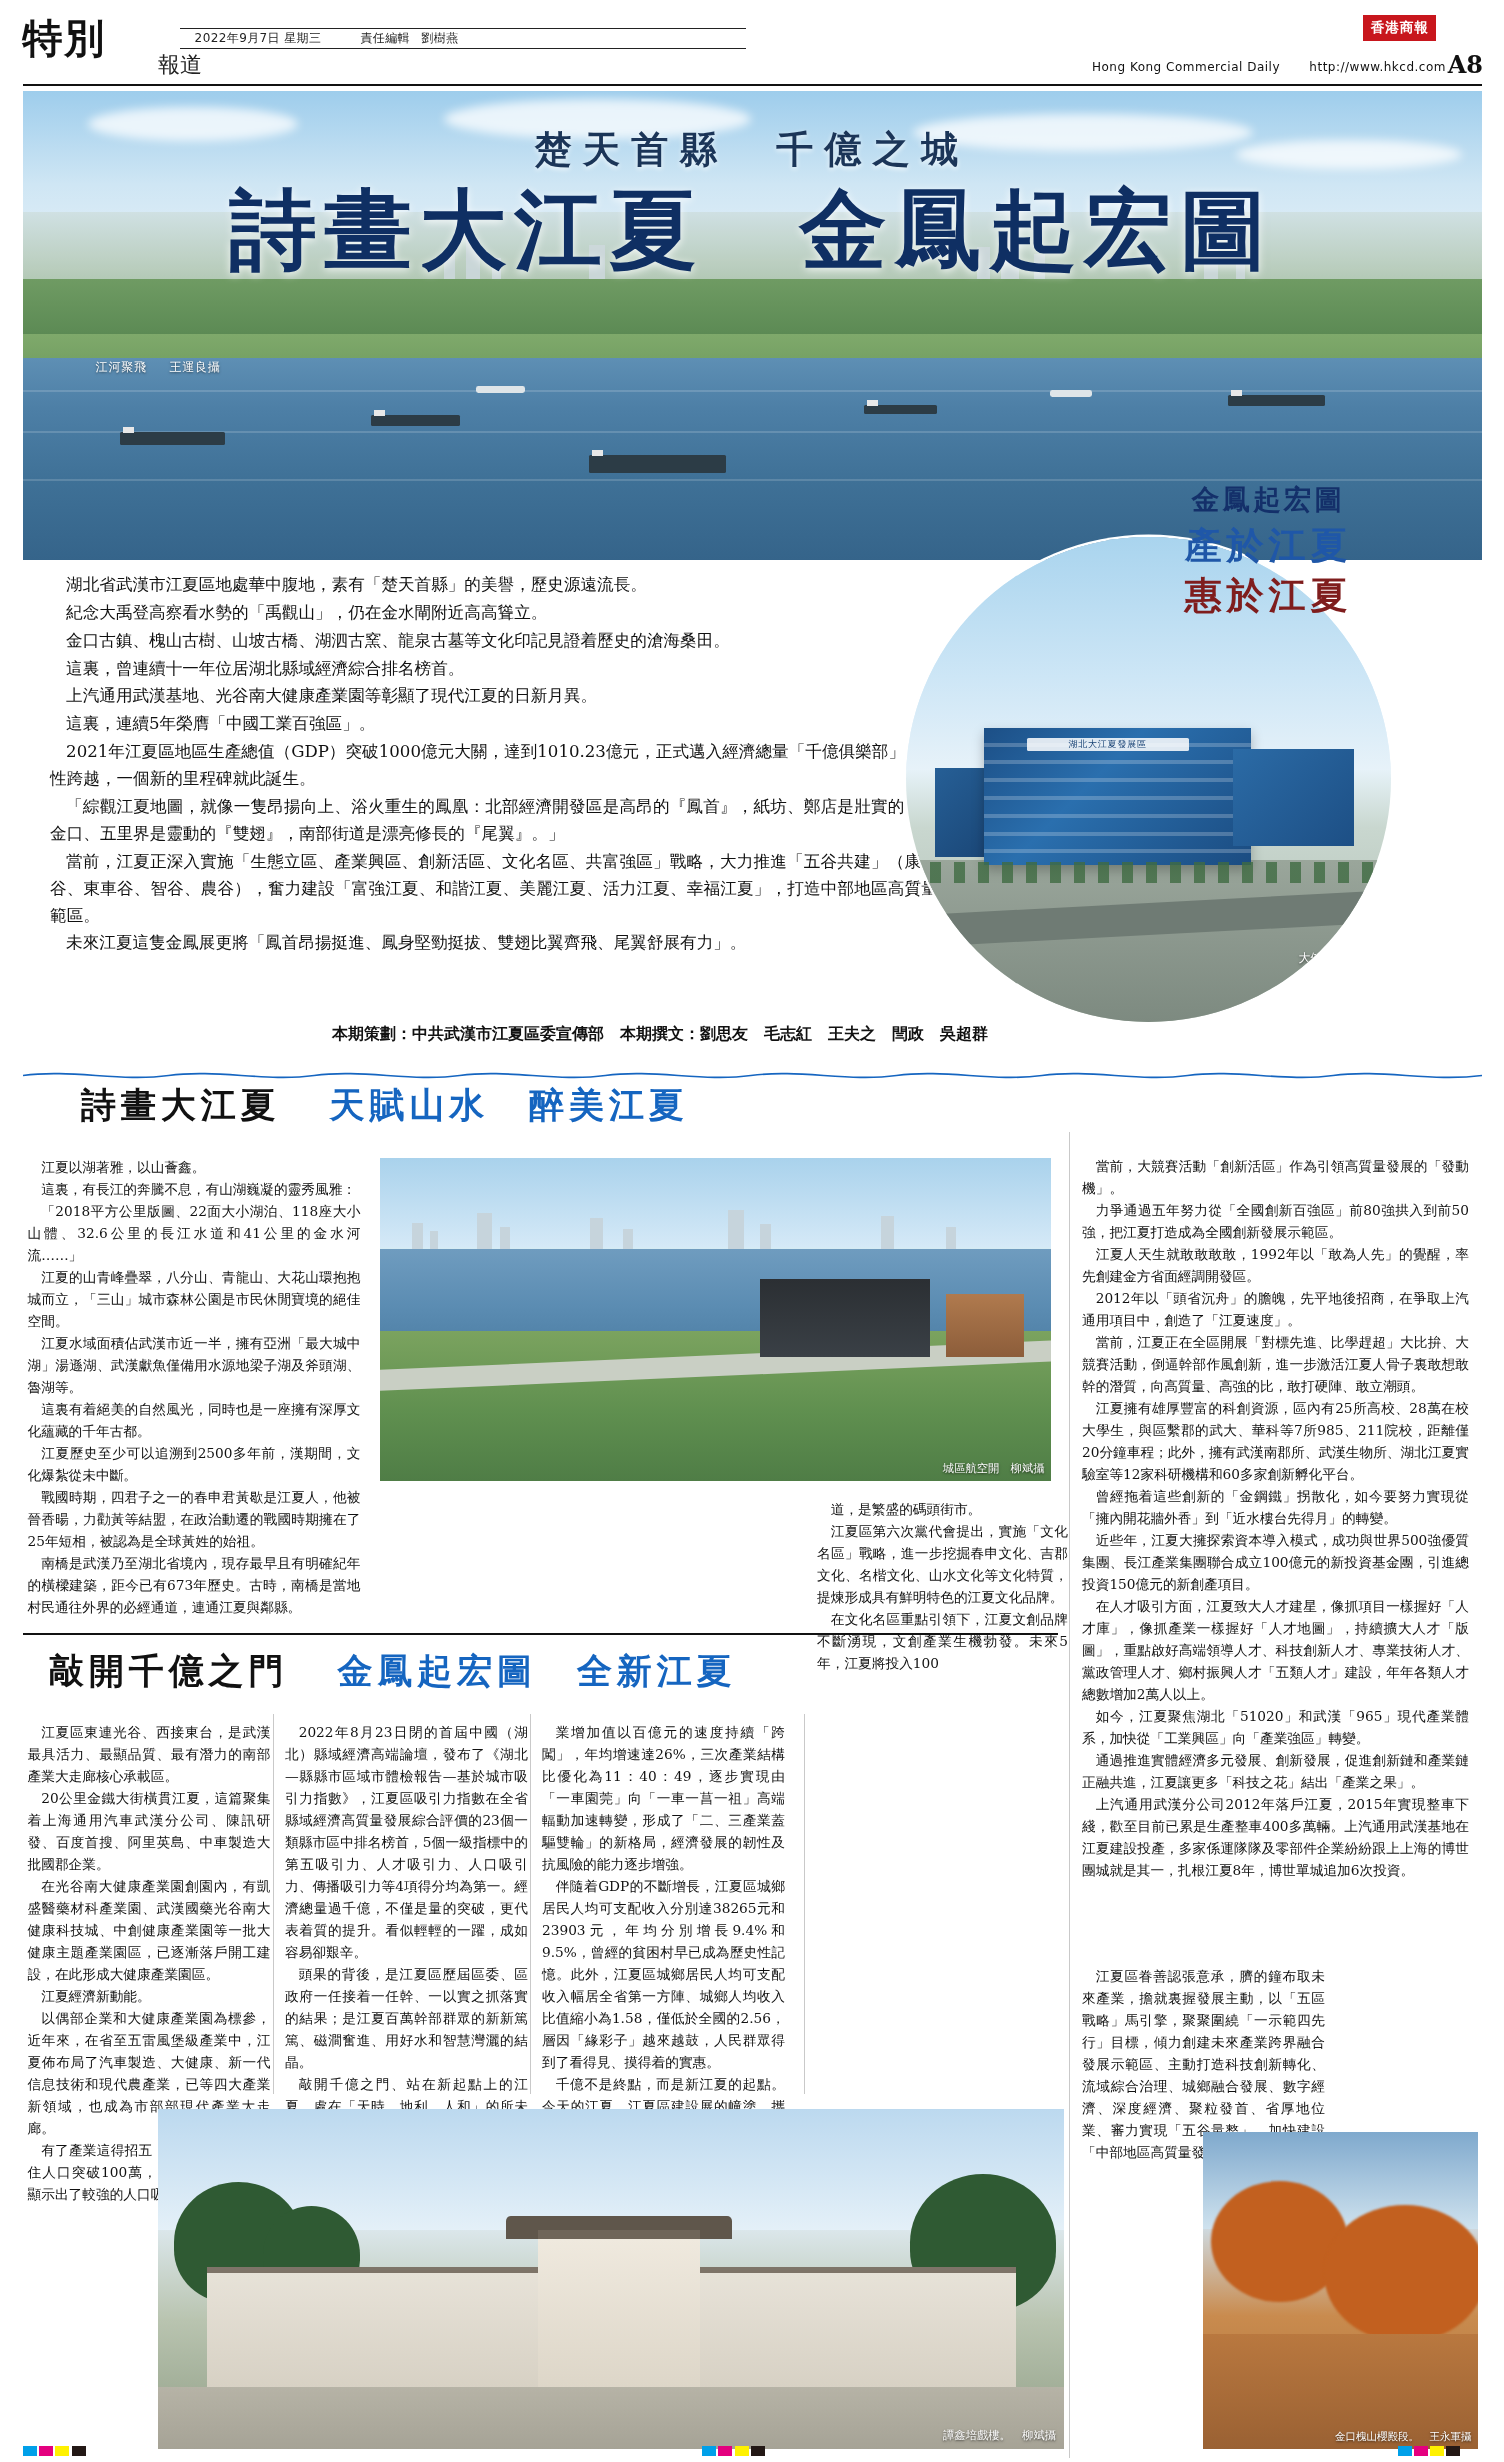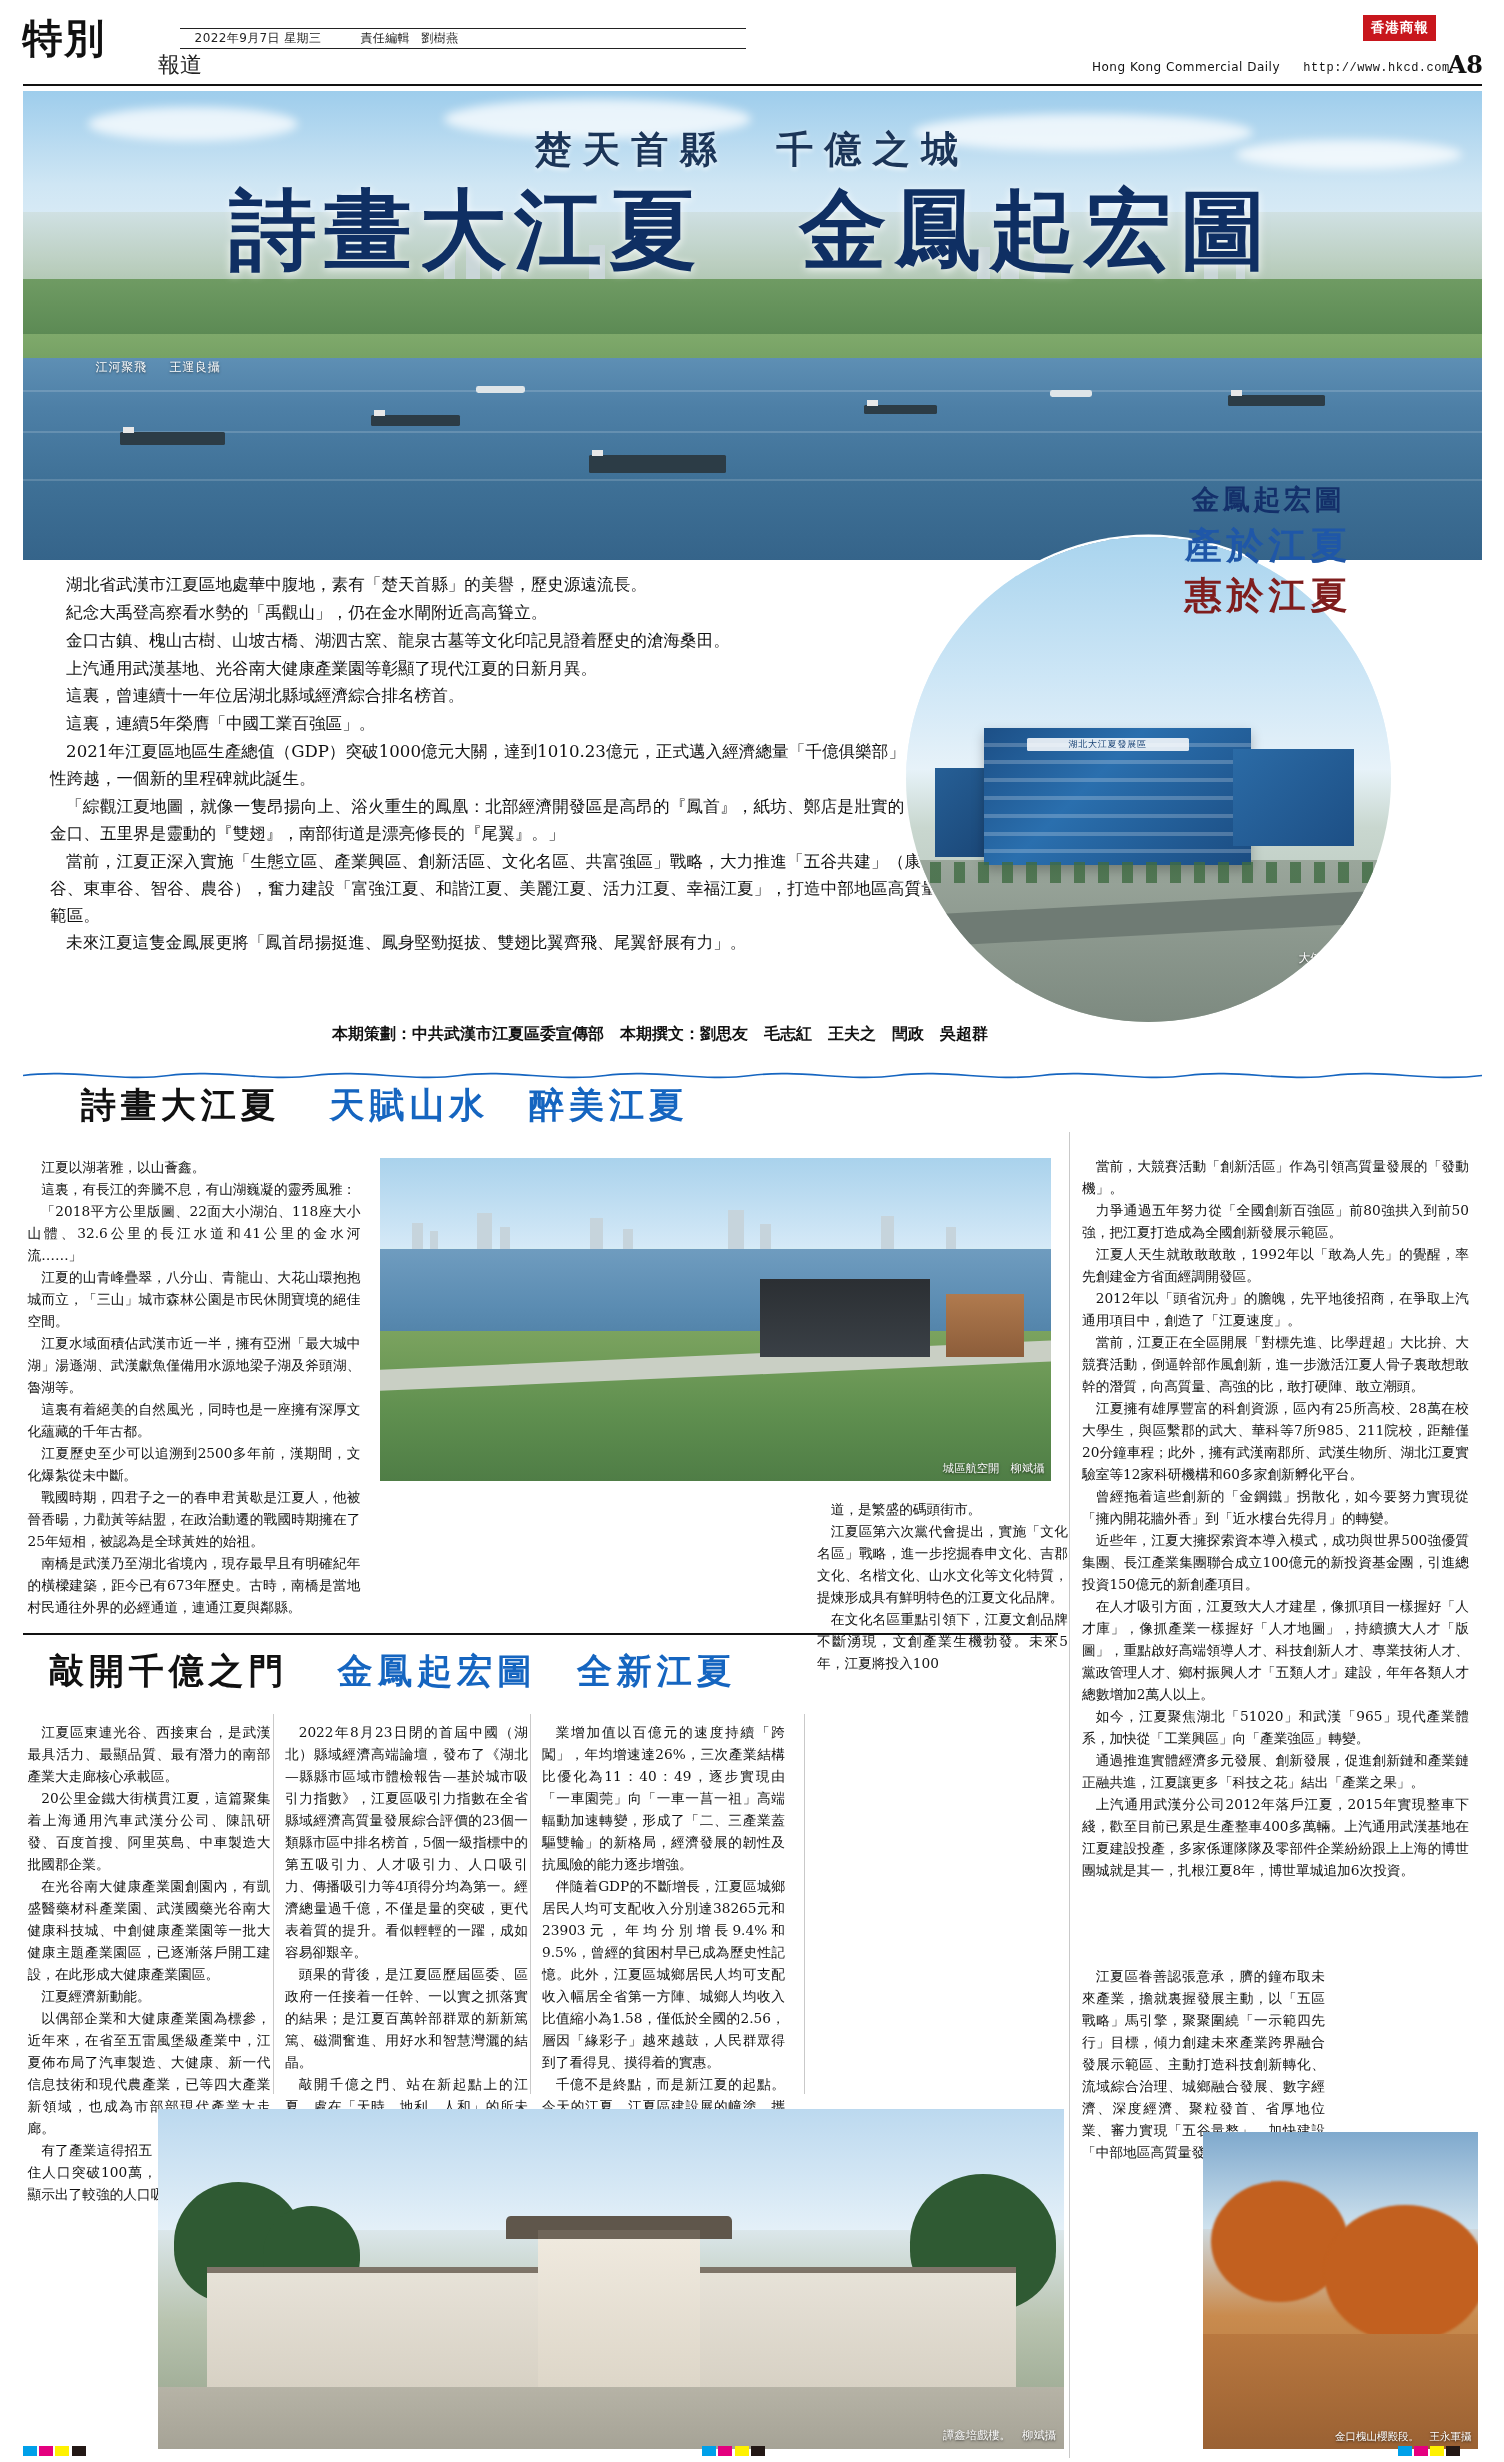--- a/index.html
+++ b/index.html
@@ -39,21 +39,21 @@
   .mh-datebar .dateblk {
     font-size: 12px; color: #222; padding-left: 14.6px; letter-spacing: 0.4px;
   }
   .mh-datebar .editorblk {
     font-size: 12px; color: #222; margin-left: 39px; letter-spacing: 0.4px;
   }
   .mh-en {
     position: absolute; left: 1092px; top: 60px;
     font-size: 12px; color: #111; letter-spacing: 0.5px;
   }
-  .mh-en .site { margin-left: 19px; font-family: Liberation Mono, monospace; }
+  .mh-en .site { margin-left: 25px; }
   .mh-logo {
     position: absolute; right: 68px; top: 14.6px;
     background: #c8161d; color: #fff;
     font-family: "DejaVu Serif", serif; font-weight: bold;
     font-size: 13.7px; padding: 4px 7.3px; letter-spacing: 0.8px;
   }
   .mh-page {
     position: absolute; right: 21px; top: 50px;
     font-family: "DejaVu Serif", serif; font-weight: bold;
     font-size: 24px; color: #111;
@@ -403,22 +403,22 @@
     <span>江河聚飛</span>
     <span>王運良攝</span>
   </div>
 </div>
 
 <div class="lead">
   <div class="lead-text">
     <p>湖北省武漢市江夏區地處華中腹地，素有「楚天首縣」的美譽，歷史源遠流長。</p>
     <p>紀念大禹登高察看水勢的「禹觀山」，仍在金水閘附近高高聳立。</p>
     <p>金口古鎮、槐山古樹、山坡古橋、湖泗古窯、龍泉古墓等文化印記見證着歷史的滄海桑田。</p>
+    <p>這裏，曾連續十一年位居湖北縣域經濟綜合排名榜首。</p>
     <p>上汽通用武漢基地、光谷南大健康產業園等彰顯了現代江夏的日新月異。</p>
-    <p>這裏，曾連續十一年位居湖北縣域經濟綜合排名榜首。</p>
     <p>這裏，連續5年榮膺「中國工業百強區」。</p>
     <p>2021年江夏區地區生產總值（GDP）突破1000億元大關，達到1010.23億元，正式邁入經濟總量「千億俱樂部」，實現歷史性跨越，一個新的里程碑就此誕生。</p>
     <p>「綜觀江夏地圖，就像一隻昂揚向上、浴火重生的鳳凰：北部經濟開發區是高昂的『鳳首』，紙坊、鄭店是壯實的『鳳身』，金口、五里界是靈動的『雙翅』，南部街道是漂亮修長的『尾翼』。」</p>
     <p>當前，江夏正深入實施「生態立區、產業興區、創新活區、文化名區、共富強區」戰略，大力推進「五谷共建」（康谷、南光谷、東車谷、智谷、農谷），奮力建設「富強江夏、和諧江夏、美麗江夏、活力江夏、幸福江夏」，打造中部地區高質量發展示範區。</p>
     <p>未來江夏這隻金鳳展更將「鳳首昂揚挺進、鳳身堅勁挺拔、雙翅比翼齊飛、尾翼舒展有力」。</p>
   </div>
   <div class="lead-credit">本期策劃：中共武漢市江夏區委宣傳部　本期撰文：劉思友　毛志紅　王夫之　閆政　吳超群</div>
 
   <div class="circle-photo">
     <div class="cp-sky"></div>

